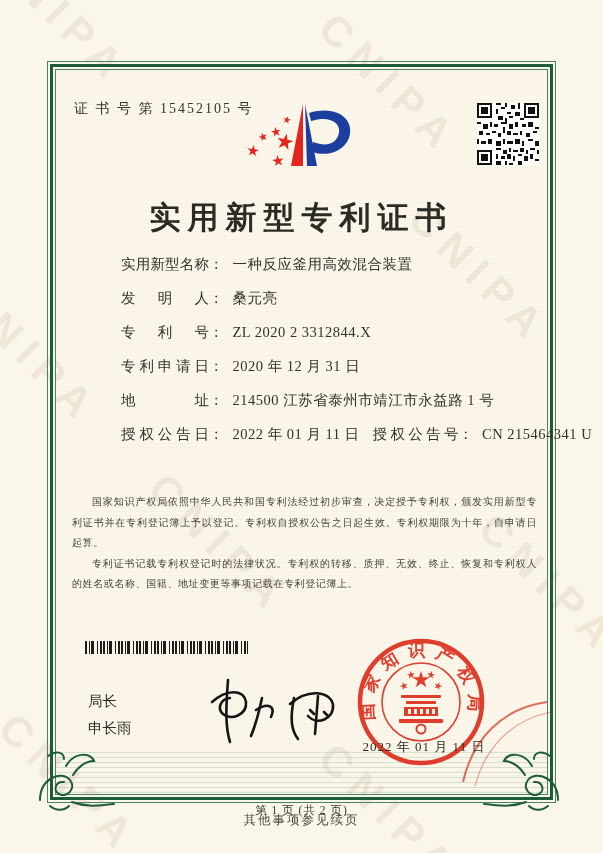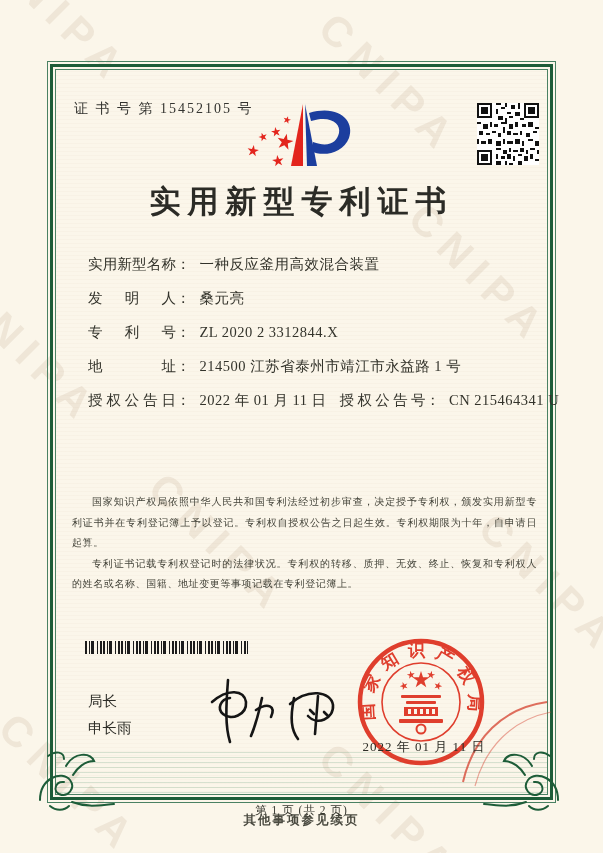--- a/index.html
+++ b/index.html
@@ -22,25 +22,25 @@
     border:3px solid #1d5c38;
     outline:1px solid #4a8163;outline-offset:2px;
     box-shadow:inset 0 0 0 2px #fbf6ea, inset 0 0 0 3px #4a8163;
     background:repeating-linear-gradient(180deg, rgba(190,160,130,0.05) 0 1px, transparent 1px 4px);
     z-index:2;
   }
   .cert-no{position:absolute;left:74px;top:100px;font-size:14px;letter-spacing:2px;color:#343430;z-index:4;text-align:right;}
   .logo{position:absolute;left:232px;top:100px;z-index:4;}
   .qr{position:absolute;left:477px;top:103px;z-index:4;}
   .title{
-    position:absolute;left:0;right:0;top:181px;margin:0;text-align:center;
+    position:absolute;left:0;right:0;top:181px;margin:16px;text-align:center;
     font-size:31px;font-weight:bold;letter-spacing:7px;color:#2b2b26;z-index:4;
   }
   .fields{position:absolute;left:88px;top:255px;right:60px;z-index:4;font-size:14.5px;color:#33332b;}
-  .frow{height:23px;margin-bottom:11px;white-space:nowrap;}
+  .frow{height:23px;margin-bottom:11px;white-space:nowrap;margin-left:33px;}
   .flabel{display:inline-block;width:88px;text-align:justify;text-align-last:justify;vertical-align:top;}
   .flabel2{display:inline-block;width:86px;text-align:justify;text-align-last:justify;vertical-align:top;}
   .fcolon{margin-right:9px;}
   .fvalue{letter-spacing:0.5px;}
   .fvalue-fixed{display:inline-block;width:118px;letter-spacing:0.5px;}
   .gap2{display:inline-block;width:22px;}
   .body-text{
     position:absolute;left:72px;right:66px;top:492px;z-index:4;
     font-size:10px;line-height:20.5px;color:#44443a;letter-spacing:0.6px;text-align:justify;
   }
@@ -63,21 +63,21 @@
   .seal-date{
     position:absolute;left:348px;top:738px;width:152px;text-align:center;z-index:7;
     font-size:13px;color:#2d2d26;letter-spacing:1px;white-space:nowrap;
   }
   .page-num{
     position:absolute;left:0;right:0;top:779px;text-align:center;z-index:7;
     font-size:11.5px;color:#3a3a32;letter-spacing:1px;margin-top:24px;
   }
   .foot-note{
     position:absolute;left:0;right:0;top:812px;text-align:center;z-index:4;
-    font-size:12.5px;color:#4a4a40;letter-spacing:2px;font-weight:bold;
+    font-size:12.5px;color:#4a4a40;letter-spacing:2px;
   }
   .flourish{position:absolute;z-index:7;}
   .flourish.bl{left:36px;top:748px;}
   .flourish.br{left:482px;top:748px;transform:scaleX(-1);}
   .red-swirl{position:absolute;left:455px;top:690px;z-index:3;}
 </style>
 </head>
 <body>
 
 <div class="page">
@@ -193,20 +193,23 @@
     <div class="frow">
       <span class="flabel">实用新型名称</span><span class="fcolon">：</span><span class="fvalue">一种反应釜用高效混合装置</span>
     </div>
     <div class="frow">
       <span class="flabel">发明人</span><span class="fcolon">：</span><span class="fvalue">桑元亮</span>
     </div>
     <div class="frow">
       <span class="flabel">专利号</span><span class="fcolon">：</span><span class="fvalue">ZL 2020 2 3312844.X</span>
     </div>
     <div class="frow">
+      <span class="flabel">专利申请日</span><span class="fcolon">：</span><span class="fvalue">2020 年 12 月 31 日</span>
+    </div>
+    <div class="frow">
       <span class="flabel">地址</span><span class="fcolon">：</span><span class="fvalue">214500 江苏省泰州市靖江市永益路 1 号</span>
     </div>
     <div class="frow">
       <span class="flabel">授权公告日</span><span class="fcolon">：</span><span class="fvalue-fixed">2022 年 01 月 11 日</span><span class="gap2"></span><span class="flabel2">授权公告号</span><span class="fcolon">：</span><span class="fvalue">CN 215464341 U</span>
     </div>
   </div>
 
   <div class="body-text">
     <p>国家知识产权局依照中华人民共和国专利法经过初步审查，决定授予专利权，颁发实用新型专利证书并在专利登记簿上予以登记。专利权自授权公告之日起生效。专利权期限为十年，自申请日起算。</p>
     <p>专利证书记载专利权登记时的法律状况。专利权的转移、质押、无效、终止、恢复和专利权人的姓名或名称、国籍、地址变更等事项记载在专利登记簿上。</p>

